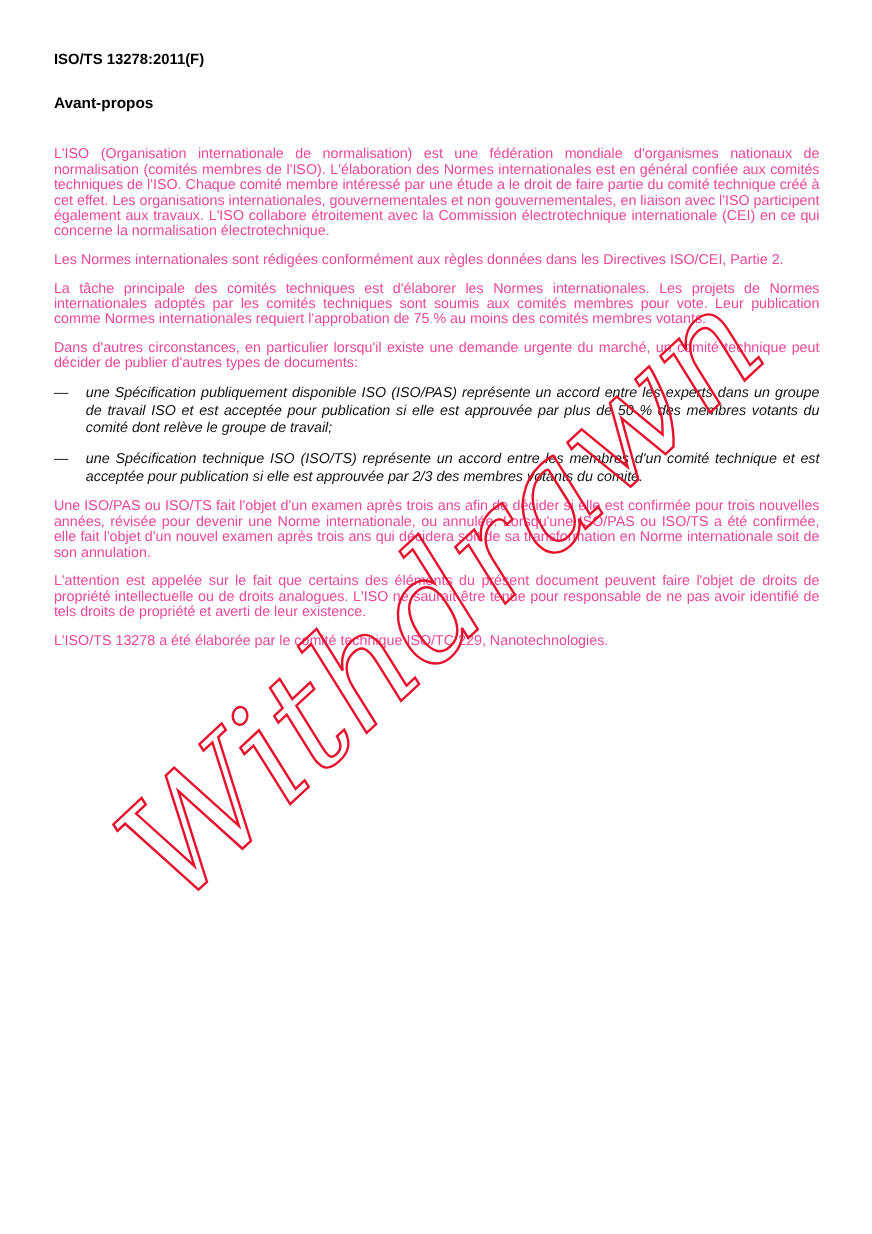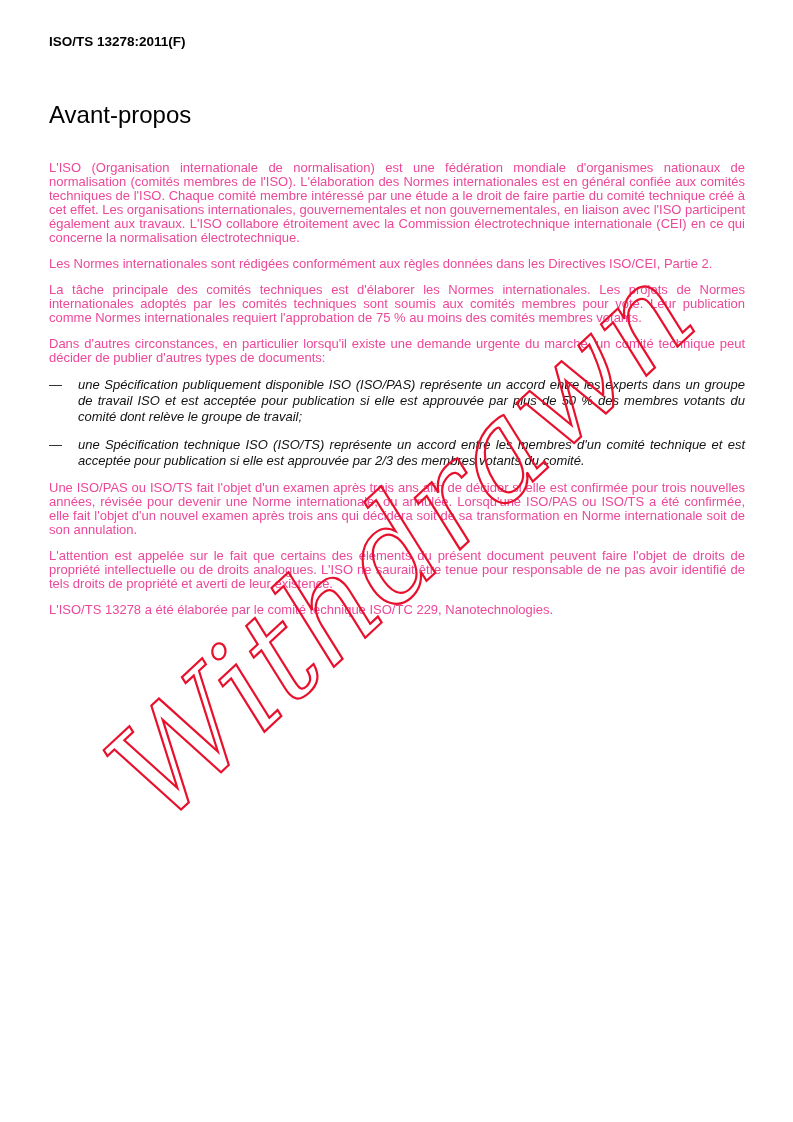--- a/index.html
+++ b/index.html
@@ -11,32 +11,32 @@
     margin: 0 auto;
     background: #ffffff;
     font-family: "Liberation Sans", "DejaVu Sans", sans-serif;
     color: #111111;
     overflow: hidden;
   }
   .content {
     position: absolute;
     left: 49px;
     right: 48px;
-    top: 34px;
+    top: 46px;
   }
   .doc-header {
     font-weight: bold;
     font-size: 13.5px;
     color: #000000;
   }
   .doc-title {
-    font-size: 24px;
-    font-weight: normal;
+    font-size: 14px;
+    font-weight: bold;
     color: #000000;
-    margin-top: 52px;
+    margin-top: 24px;
     margin-bottom: 32px;
   }
   .para {
     font-size: 13px;
     line-height: 14px;
     text-align: justify;
     margin-bottom: 12px;
     color: #ec4899;
   }
   .bullet {

